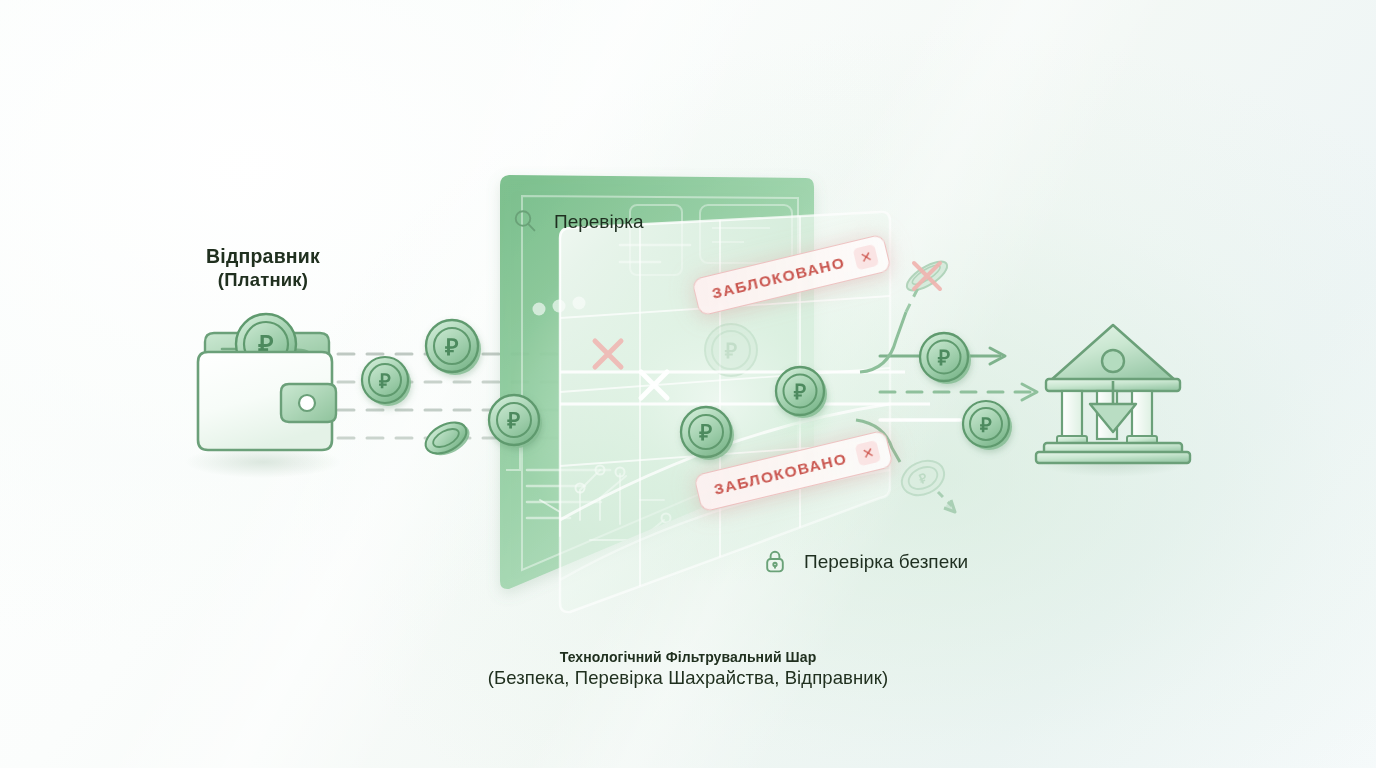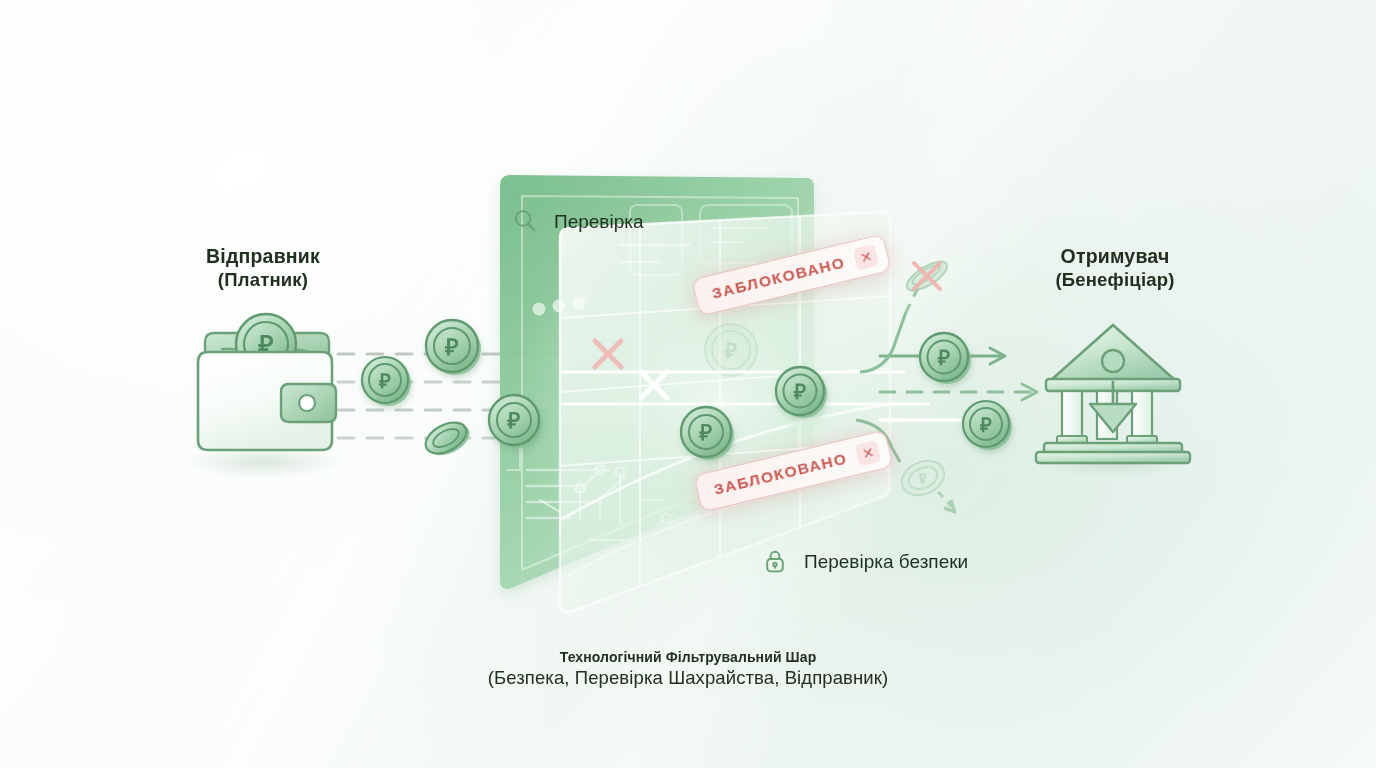--- a/index.html
+++ b/index.html
@@ -388,24 +388,20 @@
         <text x="0" y="8" text-anchor="middle" font-family="Liberation Sans, sans-serif" font-size="20" font-weight="700" fill="#4d8a5e">₽</text>
       </g>
     </g>
   </svg>
 
   <div id="sender-label" class="endpoint-label">
     <div class="primary">Відправник</div>
     <div class="secondary">(Платник)</div>
   </div>
 
-  <div id="receiver-label" class="endpoint-label">
-    <div class="primary">Отримувач</div>
-    <div class="secondary">(Бенефіціар)</div>
-  </div>
 
   <div id="inspection-label" class="feature-label">
     <span class="icon">
       <svg viewBox="0 0 26 26" width="26" height="26" fill="none" stroke="#6aa278" stroke-width="1.9" stroke-linecap="round">
         <circle cx="11" cy="10.5" r="7.3"></circle>
         <path d="M16.4 16.2 L22.4 22.4"></path>
       </svg>
     </span>
     <span class="label-text">Перевірка</span>
   </div>

